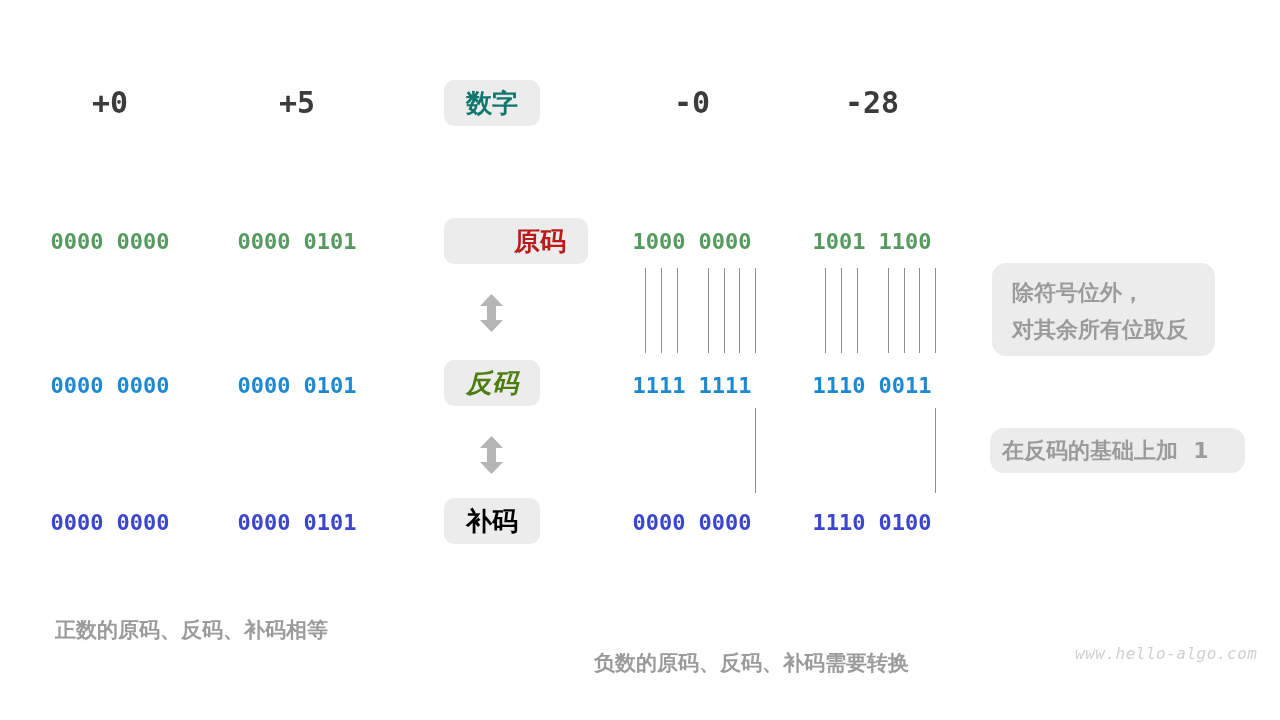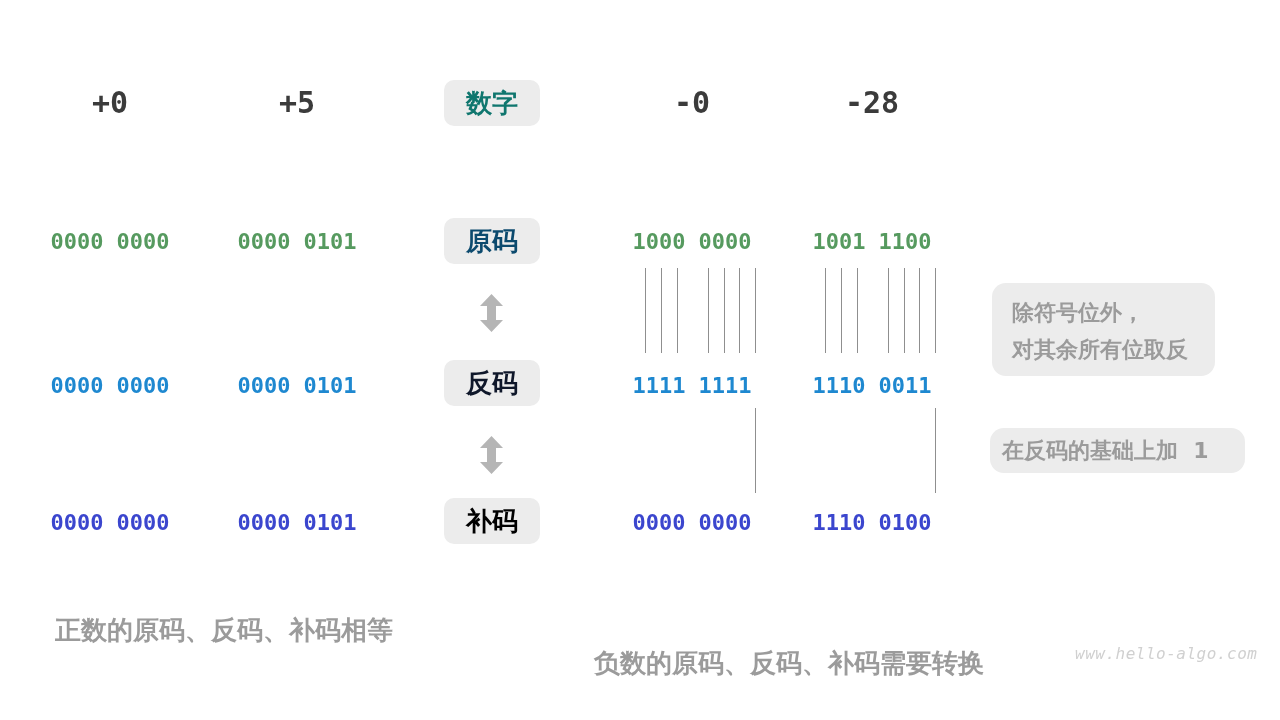--- a/index.html
+++ b/index.html
@@ -15,22 +15,22 @@
   .row-sign{top:228px;color:#569a5f;}
   .row-ones{top:372px;color:#1e88d0;}
   .row-twos{top:509px;color:#3b46ce;}
 
   .c1{left:30px}.c2{left:217px}.c3{left:612px}.c4{left:792px}
 
   
   .labelbox{position:absolute;left:444px;width:96px;height:46px;background:#ececec;
             border-radius:10px;text-align:center;line-height:46px;font-weight:bold;font-size:26px;}
   .lb-number{top:80px;color:#0f766e;}
-  .lb-sign{top:218px;color:#0c4a6e;}
-  .lb-ones{top:360px;color:#0f172a;}
+  .lb-sign{top:218px;color:#b91c1c;padding-left:48px;}
+  .lb-ones{top:360px;color:#4d7c0f;font-style:italic;}
   .lb-twos{top:498px;color:#000000;}
 
   
   .arrow{position:absolute;left:480px;width:23px;height:38px;}
   .arrow svg{display:block}
   .arrow path{fill:#b5b5b5;}
   .arrow-1{top:294px;} .arrow-2{top:436px;}
 
   
   .ticks{position:absolute;width:141px;height:85px;}
@@ -42,26 +42,26 @@
   .ticks-full i:nth-child(3){left:55px}
   .ticks-full i:nth-child(4){left:86px}
   .ticks-full i:nth-child(5){left:102px}
   .ticks-full i:nth-child(6){left:117px}
   .ticks-full i:nth-child(7){left:133px}
   .ticks-last i{left:133px}
 
   
   .note{position:absolute;background:#ececec;border-radius:14px;color:#9b9b9b;
         font-weight:bold;font-size:22px;box-sizing:border-box;}
-  .note-invert{left:992px;top:263px;width:223px;height:93px;padding:11px 0 0 20px;line-height:37px;margin-top:20px;}
+  .note-invert{left:992px;top:263px;width:223px;height:93px;padding:11px 0 0 20px;line-height:37px;}
   .note-addone{left:990px;top:428px;width:255px;height:45px;line-height:45px;padding-left:12px;white-space:pre;}
 
   
   .caption{position:absolute;top:615px;height:30px;line-height:30px;color:#9b9b9b;
-           font-weight:bold;font-size:26px;white-space:pre;}
+           font-weight:bold;font-size:21px;white-space:pre;}
   .cap-pos{left:55px;} .cap-neg{left:594px;margin-top:33px;}
 
   
   .watermark{position:absolute;left:1075px;top:644px;font-family:"DejaVu Sans Mono","Liberation Mono",monospace;
              font-size:16px;color:#d0d0d0;letter-spacing:0.5px;font-style:italic;}
 </style>
 </head>
 <body>
 
 <div id="canvas">

